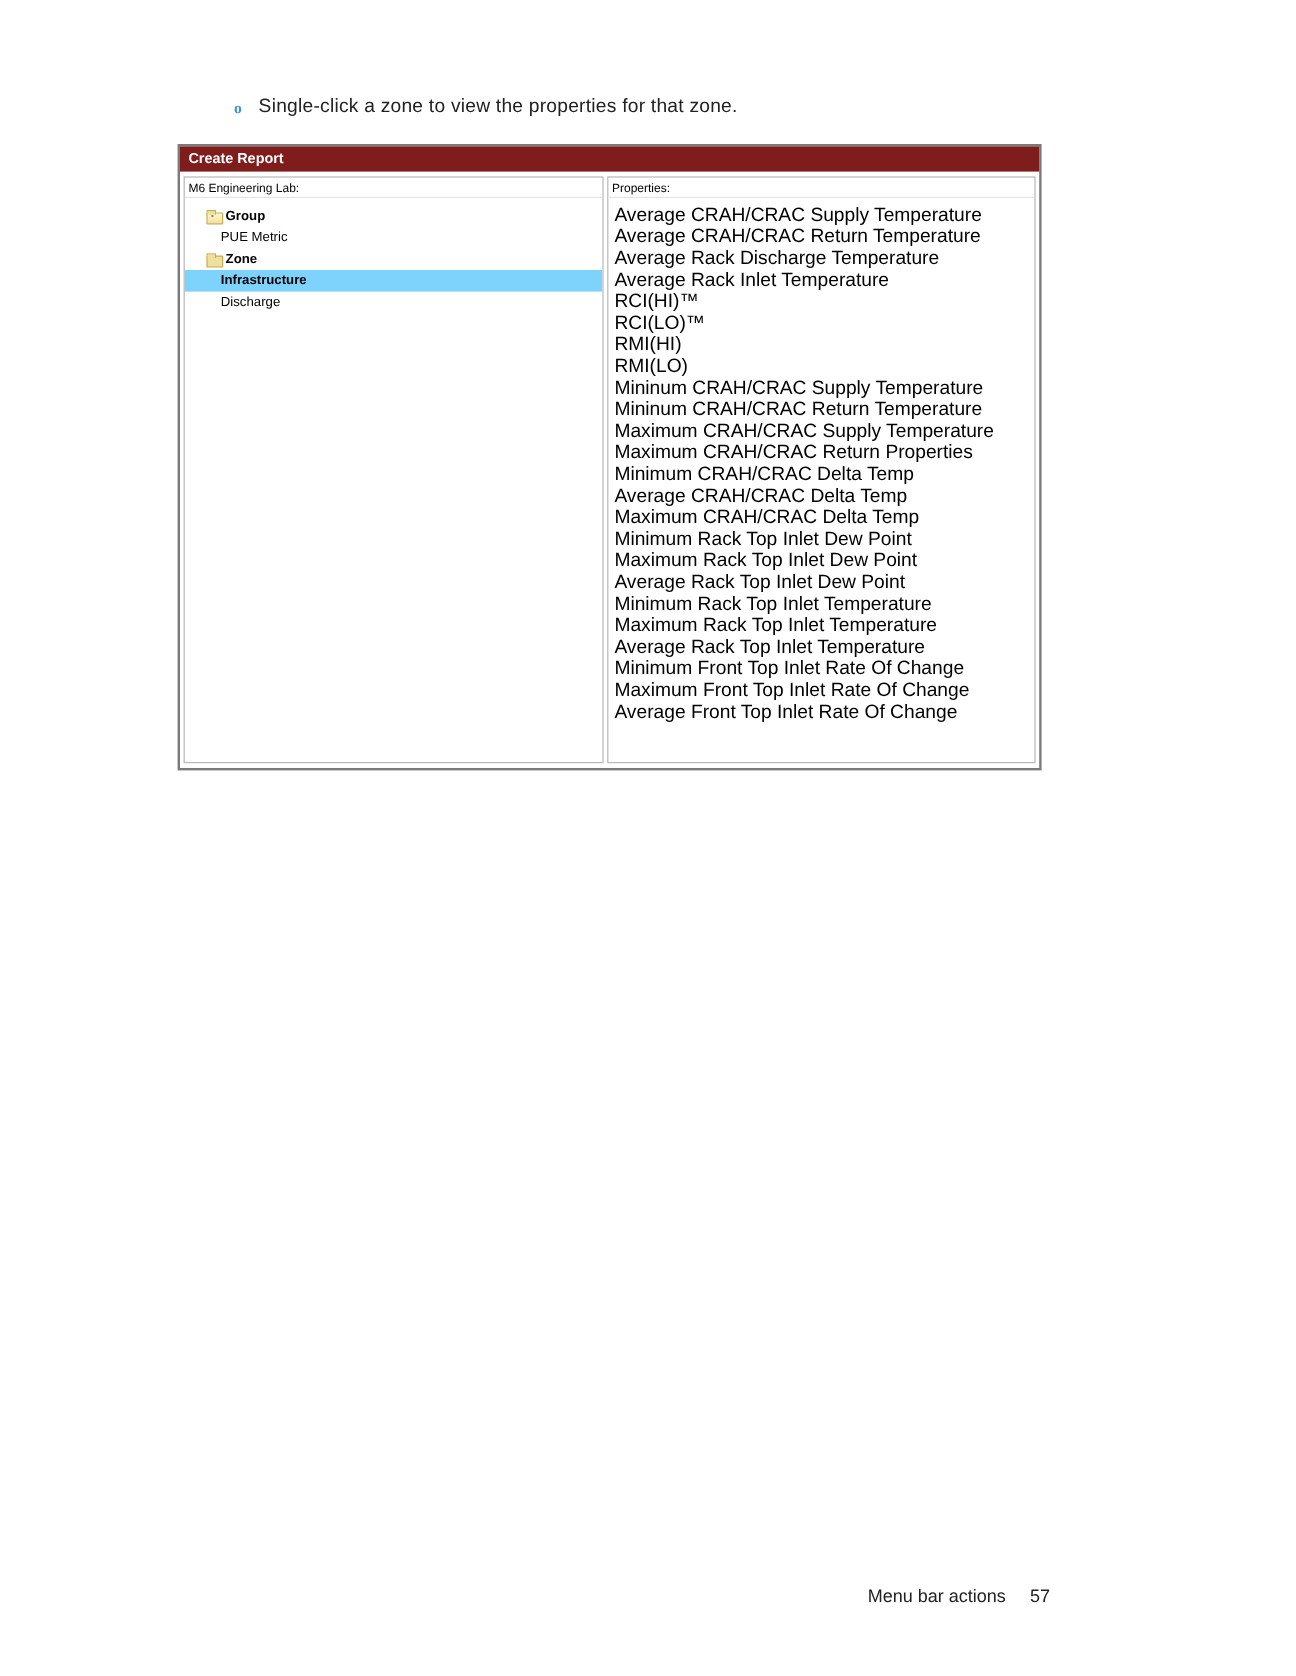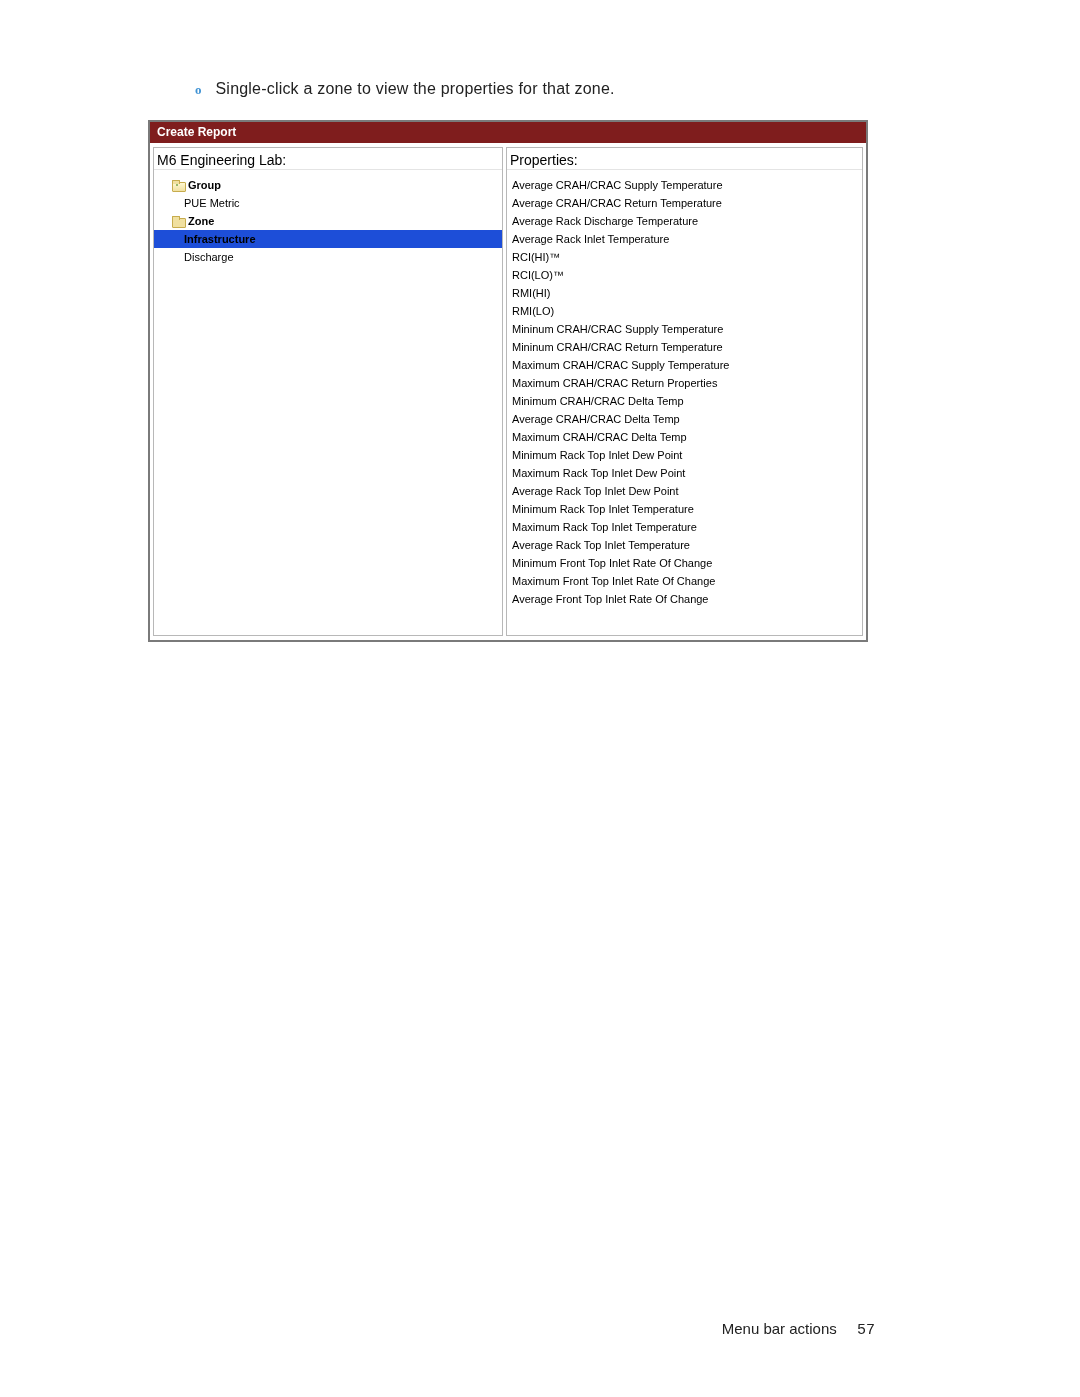--- a/index.html
+++ b/index.html
@@ -6,35 +6,35 @@
   .page{width:1080px;min-height:1397px;margin:0 auto;position:relative;box-sizing:border-box;padding:80px 0 0 0;}
   .instr-line{display:flex;align-items:flex-start;margin-left:195px;margin-bottom:22px;font-size:16px;}
   .bullet-o{color:#4093d4;font-weight:bold;font-size:13px;margin-right:14px;margin-top:2px;font-family:"Times New Roman",serif;}
   .instr-text{color:#222;font-family:"Segoe UI",Arial,sans-serif;font-size:16px;letter-spacing:0.2px;}
   .dialog-wrap{margin-left:148px;width:716px;border:2px solid #7a7a7a;background:#fff;}
   .dialog-title{background:#7f1d1d;height:21px;line-height:21px;color:#fff;font-weight:bold;font-size:12px;padding-left:7px;font-family:Arial,sans-serif;}
   .dialog-body{display:flex;height:497px;}
   .pane{flex:1;border:1px solid #b8b8b8;margin:4px 3px;background:#fff;display:flex;flex-direction:column;}
   .pane+.pane{margin-left:0;}
   .pane-left{flex:0 0 348px;}
-  .pane-header{font-size:14px;color:#000;padding:4px 3px 1px 3px;font-family:Arial,sans-serif;border-bottom:1px solid #e4e4e4;}
+  .pane-header{font-size:10px;color:#000;padding:4px 3px 1px 3px;font-family:Arial,sans-serif;border-bottom:1px solid #e4e4e4;}
   .pane-content{flex:1;overflow:hidden;padding-top:6px;}
   .tree-row{display:flex;align-items:center;height:18px;font-size:11px;font-family:Arial,sans-serif;color:#000;text-align:right;}
   .tree-indent1{padding-left:18px;}
   .tree-indent2{padding-left:30px;}
   .folder-icon{width:12px;height:10px;display:inline-block;margin-right:4px;position:relative;}
   .folder-icon::before{content:"";position:absolute;top:2px;left:0;width:12px;height:8px;background:#f0e0a0;border:1px solid #c7ac4d;border-radius:1px;}
   .folder-icon::after{content:"";position:absolute;top:0;left:0;width:6px;height:3px;background:#f0e0a0;border:1px solid #c7ac4d;border-bottom:none;border-radius:1px 1px 0 0;}
   .folder-open::before{background:linear-gradient(180deg,#fff8d2,#f0e0a0);}
   .folder-open .dot{position:absolute;top:4px;left:4px;width:2px;height:2px;background:#7aa54a;border-radius:50%;}
   .bold{font-weight:bold;}
-  .selected-row{background:#1d4ed8;color:#000;}
-  .prop-row{height:18px;line-height:18px;font-size:11px;font-family:Arial,sans-serif;padding-left:5px;color:#000;white-space:nowrap;}
+  .selected-row{background:#7dd3fc;color:#000;}
+  .prop-row{height:18px;line-height:18px;font-size:16px;font-family:Arial,sans-serif;padding-left:5px;color:#000;white-space:nowrap;}
   .footer{position:absolute;bottom:58px;right:205px;font-size:15px;color:#222;font-family:"Segoe UI",Arial,sans-serif;}
-  .page-num{margin-left:16px;font-family:Liberation Mono, monospace;}
+  .page-num{margin-left:16px;font-family:Liberation Sans, sans-serif;}
 </style>
 </head>
 <body>
 
 <div class="page">
 
   <div class="instr-line">
     <span class="bullet-o">o</span>
     <span class="instr-text">Single-click a zone to view the properties for that zone.</span>
   </div>

